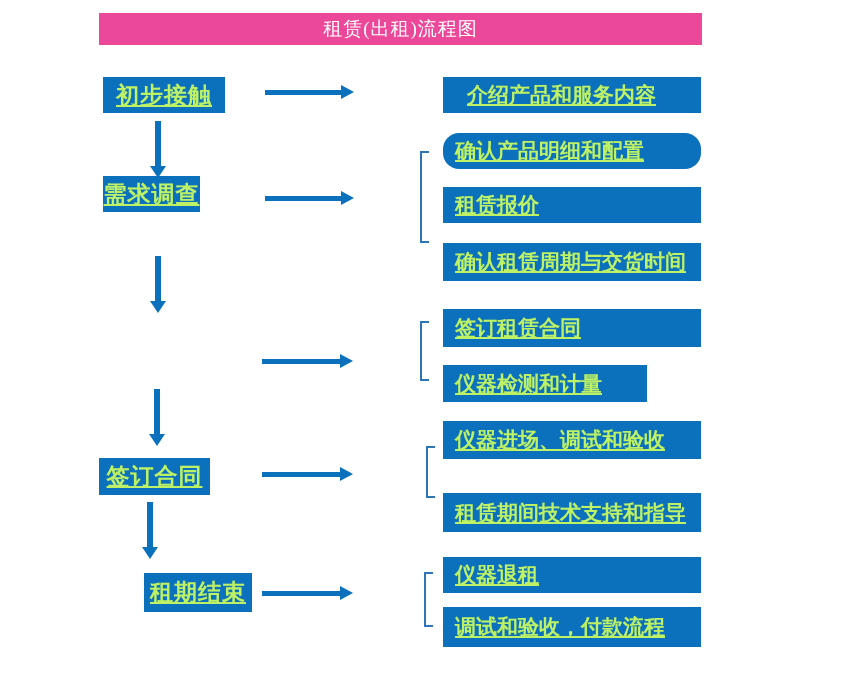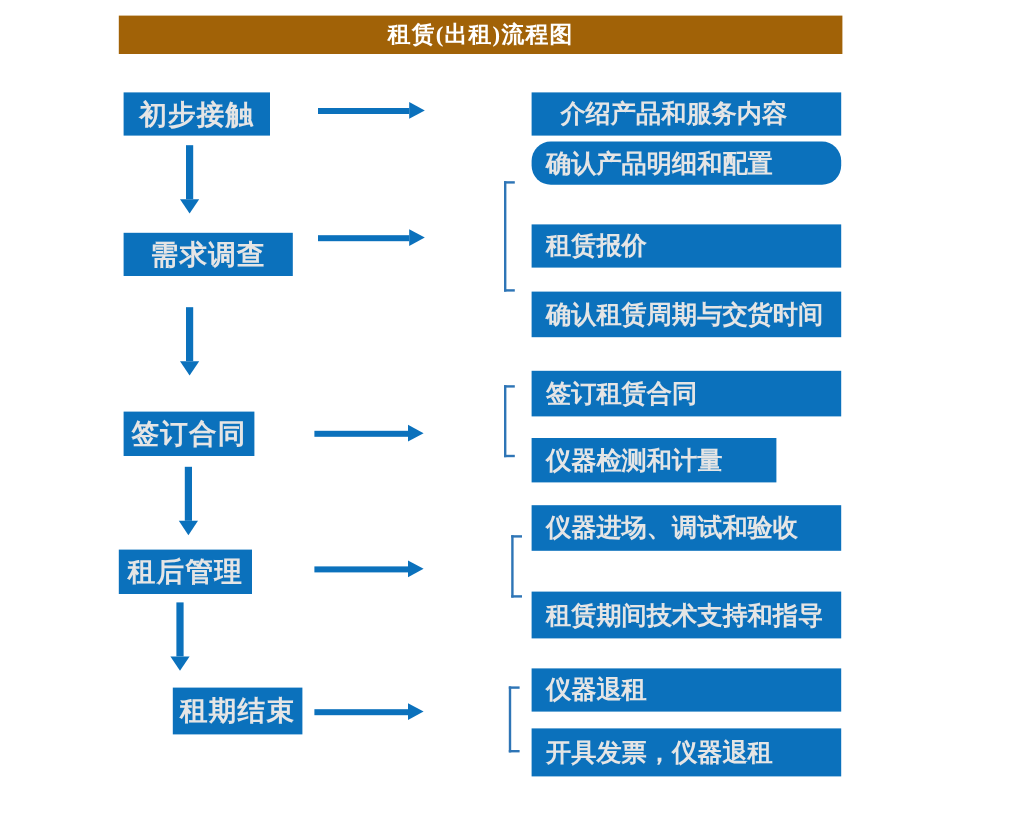--- a/index.html
+++ b/index.html
@@ -7,34 +7,35 @@
   .canvas {
     position:relative;
     width:844px; height:688px;
     background:#ffffff;
     font-family:"Liberation Serif", serif;
     overflow:hidden;
   }
   .titlebar {
     position:absolute;
     left:99px; top:13px; width:603px; height:32px;
-    background:#a16207;
+    background:#ec4899;
     color:#ffffff;
-    font-weight:bold;
+    font-weight:normal;
     font-size:19px;
     display:flex; align-items:center; justify-content:center;
     letter-spacing:1px;
   }
   .box {
     position:absolute;
     background:#0b71bc;
-    color:#e5e5e5;
+    color:#bef264;
     font-weight:bold;
     display:flex; align-items:center;
     white-space:nowrap;
+    text-decoration:underline;
   }
   .step {
     justify-content:center;
     font-size:23px;
     letter-spacing:1px;
   }
   .detail {
     justify-content:flex-start;
     padding-left:12px;
     font-size:21px;
@@ -75,23 +76,22 @@
   }
 </style>
 </head>
 <body>
 
 <div class="canvas">
 
   <div class="titlebar">租赁(出租)流程图</div>
 
   <div class="box step" style="left:103px; top:77px;  width:122px; height:36px;">初步接触</div>
-  <div class="box step" style="left:103px; top:194px; width:141px; height:36px;text-align:right;">需求调查</div>
-  <div class="box step" style="left:103px; top:343px; width:109px; height:37px;">签订合同</div>
-  <div class="box step" style="left:99px;  top:458px; width:111px; height:37px;">租后管理</div>
+  <div class="box step" style="left:103px; top:176px; width:97px; height:36px;text-align:right;">需求调查</div>
+  <div class="box step" style="left:99px;  top:458px; width:111px; height:37px;">签订合同</div>
   <div class="box step" style="left:100px; top:573px; width:108px; height:39px;margin-left:44px;">租期结束</div>
 
   <div class="varrow" style="left:150px; top:121px; height:57px;">
     <div class="vshaft"></div>
     <div class="vhead"></div>
   </div>
   <div class="varrow" style="left:150px; top:256px; height:57px;">
     <div class="vshaft"></div>
     <div class="vhead"></div>
   </div>
@@ -125,26 +125,26 @@
     <div class="hhead"></div>
   </div>
 
   <div class="bracket" style="left:420px; top:151px; height:92px;"></div>
   <div class="bracket" style="left:420px; top:321px; height:60px;"></div>
   <div class="bracket" style="left:426px; top:446px; height:52px;"></div>
   <div class="bracket" style="left:424px; top:572px; height:55px;"></div>
 
   <div class="box detail" style="left:443px; top:77px;  width:258px; height:36px;padding-left:24px;">介绍产品和服务内容</div>
 
-  <div class="box detail" style="left:443px; top:118px; width:258px; height:36px;border-radius:16px;">确认产品明细和配置</div>
+  <div class="box detail" style="left:443px; top:133px; width:258px; height:36px;border-radius:16px;">确认产品明细和配置</div>
   <div class="box detail" style="left:443px; top:187px; width:258px; height:36px;">租赁报价</div>
   <div class="box detail" style="left:443px; top:243px; width:258px; height:38px;">确认租赁周期与交货时间</div>
 
   <div class="box detail" style="left:443px; top:309px; width:258px; height:38px;">签订租赁合同</div>
   <div class="box detail" style="left:443px; top:365px; width:204px; height:37px;">仪器检测和计量</div>
 
   <div class="box detail" style="left:443px; top:421px; width:258px; height:38px;">仪器进场、调试和验收</div>
   <div class="box detail" style="left:443px; top:493px; width:258px; height:39px;">租赁期间技术支持和指导</div>
 
   <div class="box detail" style="left:443px; top:557px; width:258px; height:36px;">仪器退租</div>
-  <div class="box detail" style="left:443px; top:607px; width:258px; height:40px;">开具发票，仪器退租</div>
+  <div class="box detail" style="left:443px; top:607px; width:258px; height:40px;">调试和验收，付款流程</div>
 
 </div>
 
 </body></html>

